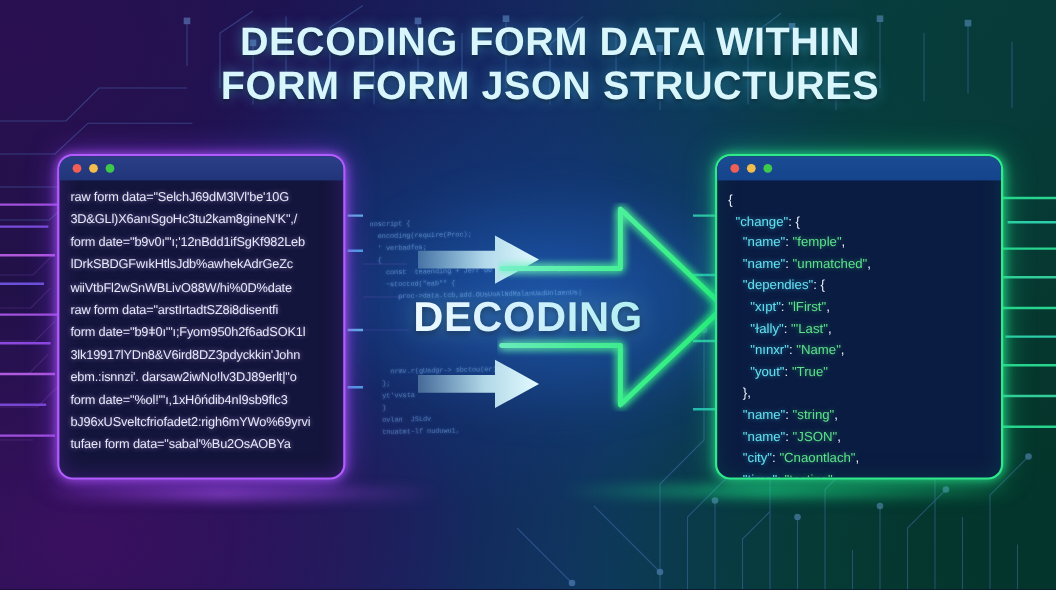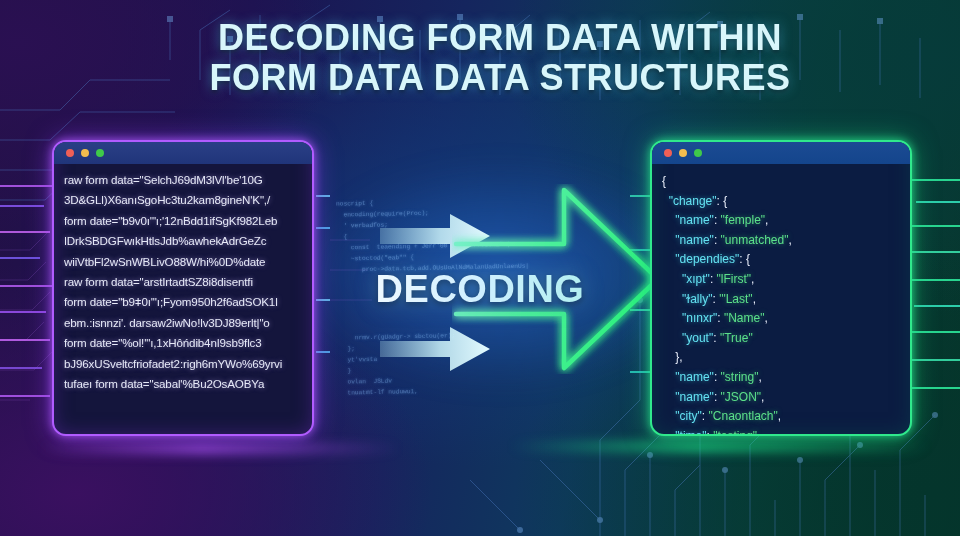--- a/index.html
+++ b/index.html
@@ -285,38 +285,39 @@
        proc-&gt;data.tcb,add.OUsUoAlNdMalanUadUnlaenUs|</div>
   <div class="ghost-code-2">    nrmv.r(gUadgr-&gt; sbctou(er);
   };
   yt'vvsta
   }
   ovlan  JSLdv
   tnuatmt-lf nuduwu1,</div>
 
   <div class="title">
     <span>DECODING FORM DATA WITHIN</span>
-    <span>FORM DATA DATA STRUCTURES</span>
+    <span>FORM FORM JSON STRUCTURES</span>
   </div>
 
   <div class="window win-left">
     <div class="titlebar">
       <span class="dot r"></span>
       <span class="dot y"></span>
       <span class="dot g"></span>
     </div>
     <div class="win-body">
       <div id="raw-lines">
           <div class="raw-line">raw form data="SelchJ69dM3lVl'be'10G</div>
           <div class="raw-line">3D&amp;GLl)X6anıSgoHc3tu2kam8gineN'K",/</div>
           <div class="raw-line">form date="ƅ9v0ı'"ı;'12nBdd1ifSgKf982Leb</div>
           <div class="raw-line">ǀDrkSBDGFwıkHtlsJdb%awhekAdrGeZc</div>
           <div class="raw-line">wiiVtbFl2wSnWBLivO88W/hi%0D%date</div>
           <div class="raw-line">raw form data="arstIrtadtSZ8i8disentfi</div>
           <div class="raw-line">form date="ƅ9ǂ0ı'"ı;Fyom950h2f6adSOK1l</div>
+          <div class="raw-line">3lk19917lYDn8&amp;V6ird8DZ3pdyckkin'John</div>
           <div class="raw-line">ebm.:isnnzi'. darsaw2iwNo!lv3DJ89erlt|"o</div>
           <div class="raw-line">form date="%ol!'"ı,1xHôńdib4nǀ9sb9flc3</div>
           <div class="raw-line">bJ96xUSveltcfriofadet2:righ6mYWo%69yrvi</div>
           <div class="raw-line">tufaeı form data="sabal'%Bu2OsAOBYa</div>
         </div>
     </div>
   </div>
 
   <svg class="small-arrow-top" viewBox="0 0 112 48">
     <defs>

